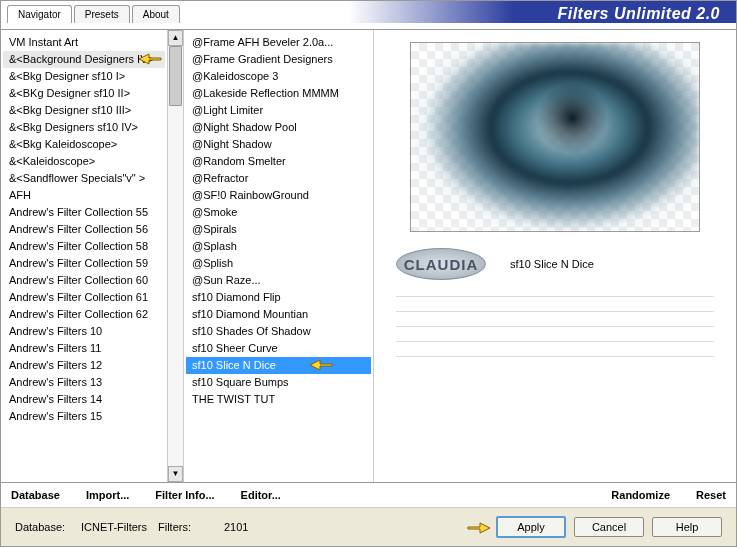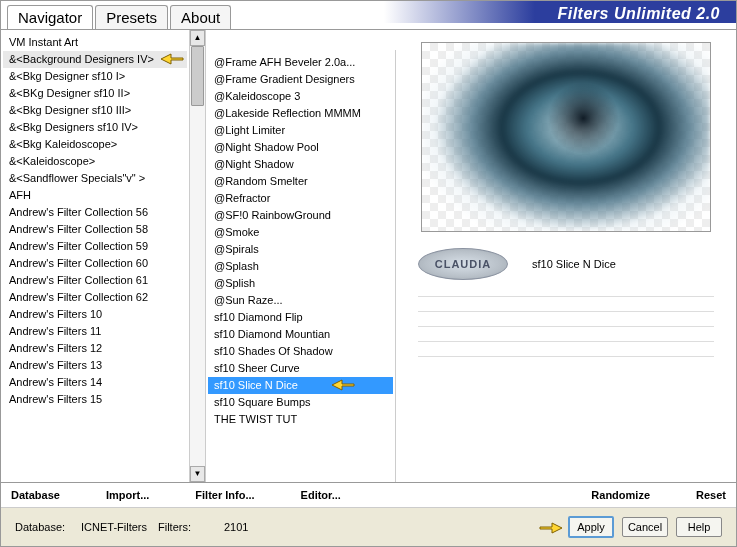--- a/index.html
+++ b/index.html
@@ -1,60 +1,60 @@
 <!DOCTYPE html>
 <html><head>
   <meta charset="utf-8">
   <style>
     * { box-sizing: border-box; margin: 0; padding: 0; }
     body { font-family: Tahoma, Arial, sans-serif; font-size: 11px; background: #ece9d8; width: 737px; height: 547px; overflow: hidden; }
     .window { background: #fff; width: 737px; height: 547px; display: flex; flex-direction: column; border: 1px solid #999; }
     .header { display: flex; align-items: flex-start; height: 28px; background: #fff; }
     .tabs { display: flex; padding-left: 6px; padding-top: 4px; }
-    .tab { padding: 3px 10px; border: 1px solid #999; border-bottom: none; background: #f5f5f5; margin-right: 2px; border-radius: 3px 3px 0 0; cursor: pointer; font-size: 15px; }
+    .tab { padding: 3px 10px; border: 1px solid #999; border-bottom: none; background: #f5f5f5; margin-right: 2px; border-radius: 3px 3px 0 0; cursor: pointer; font-size: 10px; }
     .tab.active { background: #fff; position: relative; z-index: 2; }
     .title-bar { flex: 1; background: linear-gradient(to right, #fff 0%, #fff 30%, #2c3e9e 60%, #2c3e9e 100%); text-align: right; padding: 4px 16px 0 0; }
     .title-text { color: #fff; font-weight: bold; font-style: italic; font-size: 16px; letter-spacing: 0.5px; }
     .content { display: flex; flex: 1; border-top: 1px solid #999; overflow: hidden; }
     .col { border-right: 1px solid #ccc; overflow: hidden; display: flex; flex-direction: column; }
-    .col1 { width: 205px; }
-    .col2 { width: 190px; margin-top: 20px; }
+    .col1 { width: 183px; }
+    .col2 { width: 190px; }
     .col3 { flex: 1; border-right: none; }
     .list { flex: 1; overflow-y: auto; overflow-x: hidden; padding: 4px 2px; }
     .list-wrap { display: flex; height: 100%; }
     .list-inner { flex: 1; overflow: hidden; }
     .scrollbar { width: 16px; background: #f0f0f0; border-left: 1px solid #ccc; display: flex; flex-direction: column; }
     .scroll-btn { height: 16px; background: #e8e8e8; border: 1px solid #aaa; font-size: 8px; text-align: center; line-height: 14px; }
     .scroll-track { flex: 1; background: #f5f5f5; position: relative; }
     .scroll-thumb { position: absolute; top: 0; left: 1px; right: 1px; height: 60px; background: #ccc; border: 1px solid #999; border-radius: 1px; }
     .item { padding: 1px 6px; white-space: nowrap; cursor: pointer; line-height: 15px; }
     .item.selected-cat { background: #e8e8e8; }
     .item.selected-filter { background: #3399ff; color: #fff; }
     .item-wrap { position: relative; }
     .pointer { position: absolute; right: 2px; top: -2px; z-index: 10; }
     .pointer-left { position: absolute; left: 122px; top: -2px; z-index: 10; }
     .preview-area { padding: 12px; }
     .preview-img { width: 290px; height: 190px; background: repeating-conic-gradient(#eee 0% 25%, #fff 0% 50%) 0 0 / 16px 16px; border: 1px solid #999; position: relative; overflow: hidden; margin: 0 auto; }
     .preview-swirl { position: absolute; inset: 0; background: radial-gradient(ellipse 65% 70% at 55% 45%, rgba(180,210,220,0.7) 0%, rgba(60,110,130,0.95) 28%, rgba(20,50,65,0.98) 42%, rgba(80,120,140,0.85) 58%, rgba(200,220,230,0.25) 78%, transparent 92%); filter: blur(2px); }
     .preview-swirl2 { position: absolute; inset: 0; background: radial-gradient(circle at 56% 40%, rgba(0,10,20,0.9) 0%, transparent 18%); }
     .filter-row { display: flex; align-items: center; margin-top: 14px; padding: 2px 0; }
     .badge { width: 90px; height: 32px; background: radial-gradient(ellipse, #d8e0e8 0%, #b8c0c8 60%, #9aa2ab 100%); border-radius: 50%; display: flex; align-items: center; justify-content: center; margin-right: 24px; margin-left: 10px; border: 1px solid #8a92a0; }
-    .badge-text { font-size: 11px; font-weight: bold; color: #4a5266; letter-spacing: 1px; }
+    .badge-text { font-size: 15px; font-weight: bold; color: #4a5266; letter-spacing: 1px; }
     .filter-name { font-size: 11px; }
     .hr-group { margin-top: 6px; padding: 0 10px; }
     .hr-line { height: 1px; background: #ddd; margin: 14px 0; }
-    .toolbar { border-top: 1px solid #999; padding: 6px 10px; display: flex; gap: 46px; font-size: 11px; font-weight: bold; background: #fff; }
+    .toolbar { border-top: 1px solid #999; padding: 6px 10px; display: flex; gap: 26px; font-size: 11px; font-weight: bold; background: #fff; }
     .toolbar span { cursor: pointer; }
     .toolbar .spacer { flex: 1; }
     .footer { background: #ece9d8; padding: 8px 14px; display: flex; align-items: center; border-top: 1px solid #ccc; }
     .footer-info { display: flex; gap: 11px; }
     .footer-row { display: flex; gap: 8px; }
     .footer-label { width: 58px; }
     .footer-buttons { margin-left: auto; display: flex; gap: 8px; align-items: center; position: relative; }
-    .btn { padding: 3px 0; width: 46px; text-align: center; border: 1px solid #888; background: #f5f5f0; cursor: pointer; font-size: 11px; border-radius: 2px; }
+    .btn { padding: 3px 0; width: 70px; text-align: center; border: 1px solid #888; background: #f5f5f0; cursor: pointer; font-size: 11px; border-radius: 2px; }
     .btn.primary { border: 2px solid #5b9bd5; }
     .apply-pointer { position: absolute; left: -30px; top: 2px; }
     .pointer-svg { width: 26px; height: 20px; }
   </style>
 </head>
 <body>
 
 <div class="window">
   <div class="header">
     <div class="tabs">
@@ -96,20 +96,23 @@
               <div class="item">&amp;&lt;Bkg Kaleidoscope&gt;</div>
             </div>
             <div class="item-wrap">
               <div class="item">&amp;&lt;Kaleidoscope&gt;</div>
             </div>
             <div class="item-wrap">
               <div class="item">&amp;&lt;Sandflower Specials"v" &gt;</div>
             </div>
             <div class="item-wrap">
               <div class="item">AFH</div>
+            </div>
+            <div class="item-wrap">
+              <div class="item">Andrew's Filter Collection 55</div>
             </div>
             <div class="item-wrap">
               <div class="item">Andrew's Filter Collection 56</div>
             </div>
             <div class="item-wrap">
               <div class="item">Andrew's Filter Collection 58</div>
             </div>
             <div class="item-wrap">
               <div class="item">Andrew's Filter Collection 59</div>
             </div>

